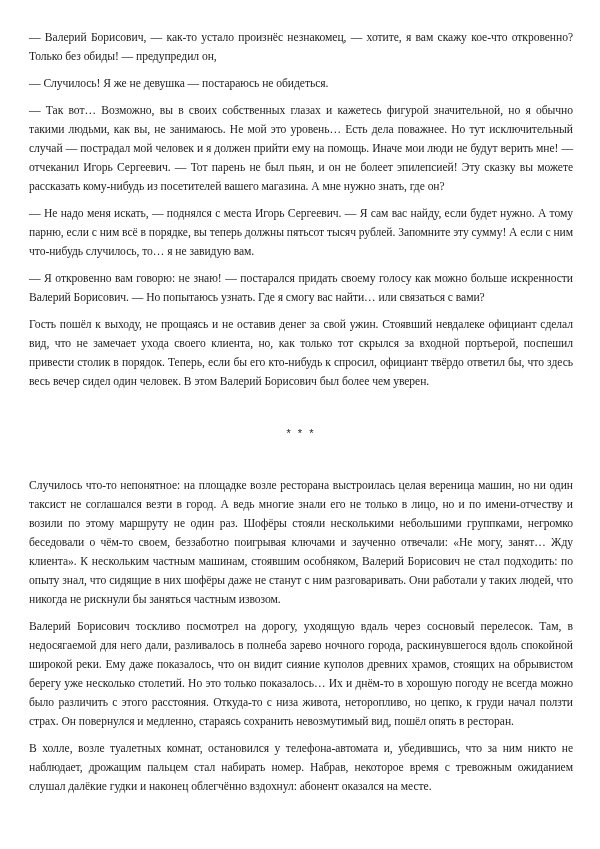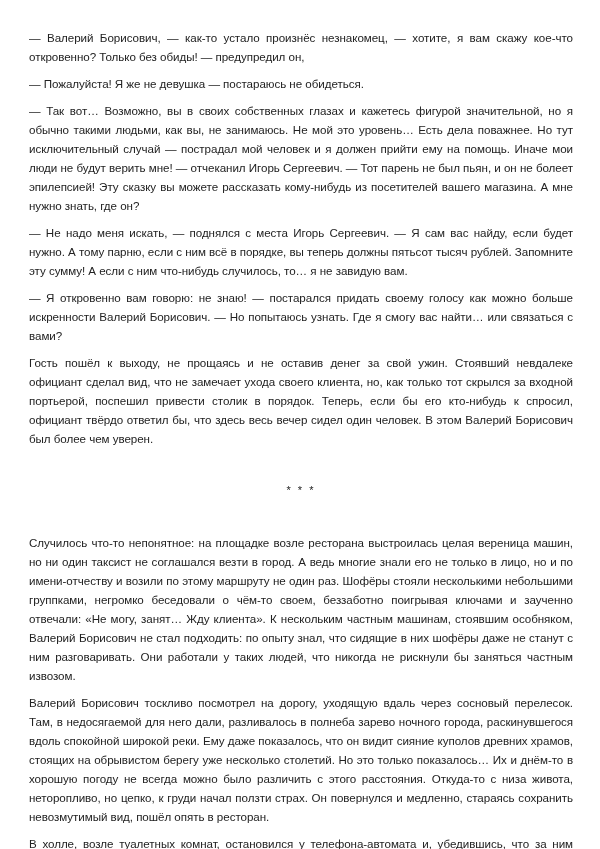--- a/index.html
+++ b/index.html
@@ -17,36 +17,37 @@
       font-family: "Liberation Sans", "DejaVu Sans", sans-serif;
       font-size: 11.6px;
       line-height: 19px;
       color: #222222;
       text-align: justify;
       letter-spacing: -0.05px;
     }
     .page p {
       margin: 0 0 8px 0;
       hyphens: manual;
+      font-family: Liberation Serif, serif;
     }
     .separator {
       text-align: center;
       margin: 33px 0 33px 0;
       font-size: 11px;
       letter-spacing: 2px;
     }
     .section2 { margin-top: 0; }
   </style>
 </head>
 <body>
 
 <div class="page">
   <div>
     <p>— Валерий Борисович, — как-то устало произнёс незнакомец, — хотите, я вам скажу кое-что откровенно? Только без обиды! — предупредил он,</p>
-    <p>— Пожалуйста! Я же не девушка — постараюсь не обидеться.</p>
+    <p>— Случилось! Я же не девушка — постараюсь не обидеться.</p>
     <p>— Так вот… Возможно, вы в своих собственных глазах и кажетесь фигурой значительной, но я обычно такими людьми, как вы, не занимаюсь. Не мой это уровень… Есть дела поважнее. Но тут исключительный случай — пострадал мой человек и я должен прийти ему на помощь. Иначе мои люди не будут верить мне! — отчеканил Игорь Сергеевич. — Тот парень не был пьян, и он не болеет эпилепсией! Эту сказку вы можете рассказать кому-нибудь из посетителей вашего магазина. А мне нужно знать, где он?</p>
     <p>— Не надо меня искать, — поднялся с места Игорь Сергеевич. — Я сам вас найду, если будет нужно. А тому парню, если с ним всё в порядке, вы теперь должны пятьсот тысяч рублей. Запомните эту сумму! А если с ним что-нибудь случилось, то… я не завидую вам.</p>
     <p>— Я откровенно вам говорю: не знаю! — постарался придать своему голосу как можно больше искренности Валерий Борисович. — Но попытаюсь узнать. Где я смогу вас найти… или связаться с вами?</p>
     <p>Гость пошёл к выходу, не прощаясь и не оставив денег за свой ужин. Стоявший невдалеке официант сделал вид, что не замечает ухода своего клиента, но, как только тот скрылся за входной портьерой, поспешил привести столик в порядок. Теперь, если бы его кто-нибудь к спросил, официант твёрдо ответил бы, что здесь весь вечер сидел один человек. В этом Валерий Борисович был более чем уверен.</p>
   </div>
 
   <div class="separator">* * *</div>
 
   <div class="section2">
     <p>Случилось что-то непонятное: на площадке возле ресторана выстроилась целая вереница машин, но ни один таксист не соглашался везти в город. А ведь многие знали его не только в лицо, но и по имени-отчеству и возили по этому маршруту не один раз. Шофёры стояли несколькими небольшими группками, негромко беседовали о чём-то своем, беззаботно поигрывая ключами и заученно отвечали: «Не могу, занят… Жду клиента». К нескольким частным машинам, стоявшим особняком, Валерий Борисович не стал подходить: по опыту знал, что сидящие в них шофёры даже не станут с ним разговаривать. Они работали у таких людей, что никогда не рискнули бы заняться частным извозом.</p>

